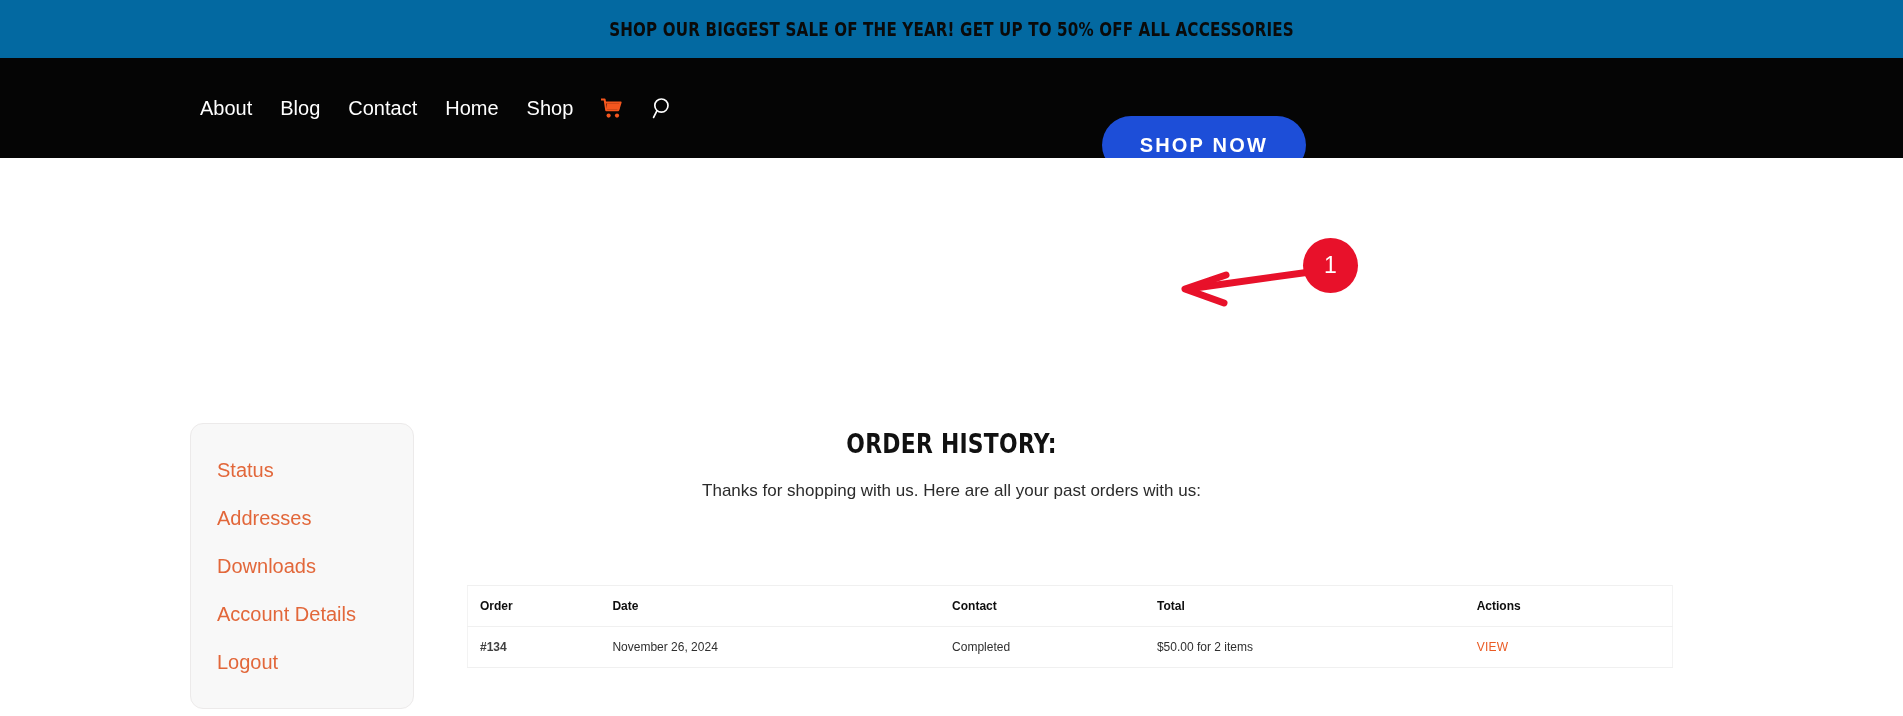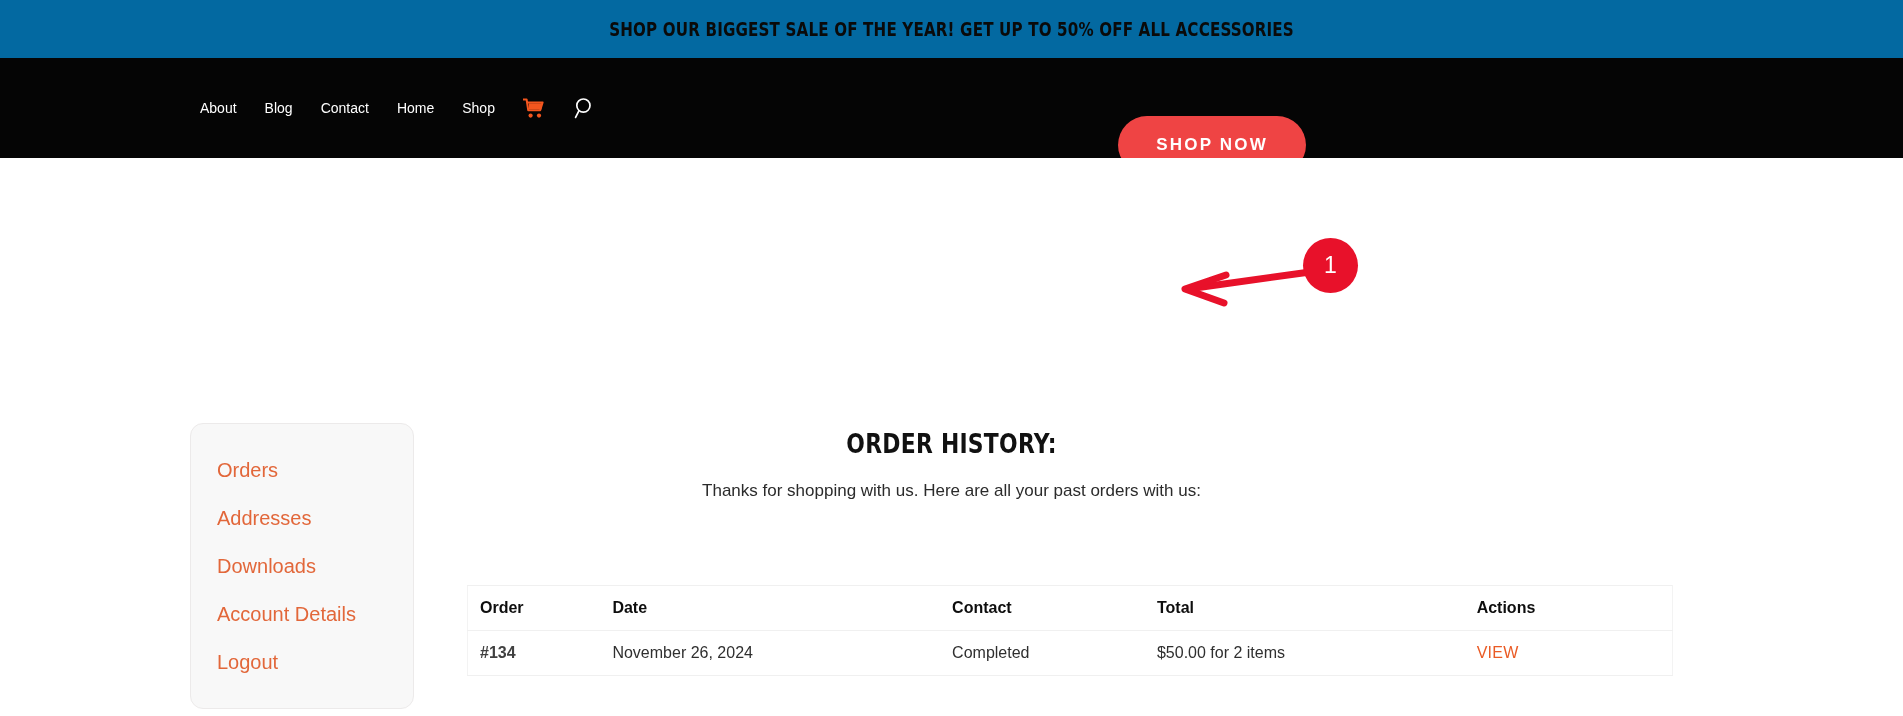--- a/index.html
+++ b/index.html
@@ -42,21 +42,21 @@
     position: relative;
   }
   .nav-links {
     display: flex;
     align-items: center;
     margin-left: 186px;
     gap: 0px;
   }
   .nav-link {
     color: #ffffff;
-    font-size: 14px;
+    font-size: 20px;
     text-decoration: none;
     padding: 0 14px;
     line-height: 1;
     white-space: nowrap;
   }
   .nav-icon-btn {
     display: inline-flex;
     align-items: center;
     justify-content: center;
     padding: 0 14px;
@@ -65,27 +65,27 @@
     cursor: pointer;
   }
   .cart-icon svg { display: block; }
   .search-icon svg { display: block; }
 
   .shop-now-btn {
     position: absolute;
     right: 597px;
     top: 87px;
     transform: translateY(-50%);
-    background: #ef4444;
+    background: #1d4ed8;
     color: #ffffff;
     border: none;
     border-radius: 999px;
     height: 58px;
     padding: 0 38px;
-    font-size: 17px;
+    font-size: 20px;
     font-weight: bold;
     letter-spacing: 2.2px;
     cursor: pointer;
     font-family: "Liberation Sans", sans-serif;
     white-space: nowrap;
   }
 
   
   .page {
     position: relative;
@@ -149,21 +149,21 @@
     width: 1206px;
   }
   table.orders {
     width: 100%;
     border-collapse: collapse;
     background: #ffffff;
   }
   table.orders th,
   table.orders td {
     text-align: left;
-    font-size: 16px;
+    font-size: 12px;
     padding: 13px 10px 13px 10px;
     border: 1px solid #f0f0f0;
     border-left: none;
     border-right: none;
   }
   table.orders thead th {
     font-weight: bold;
     color: #0e0e0e;
     border-top: 1px solid #f0f0f0;
     border-bottom: 1px solid #f0f0f0;
@@ -251,21 +251,21 @@
       </svg>
     </span>
   </div>
 
   <button class="shop-now-btn">SHOP NOW</button>
 </nav>
 
 <div class="page">
 
   <div class="account-nav">
-    <a class="account-nav-item" href="#">Orders</a>
+    <a class="account-nav-item" href="#">Status</a>
     <a class="account-nav-item" href="#">Addresses</a>
     <a class="account-nav-item" href="#">Downloads</a>
     <a class="account-nav-item" href="#">Account Details</a>
     <a class="account-nav-item" href="#">Logout</a>
   </div>
 
   <div class="content">
     <h1 class="order-history-title">ORDER HISTORY:</h1>
     <p class="order-history-intro">Thanks for shopping with us. Here are all your past orders with us:</p>
 

